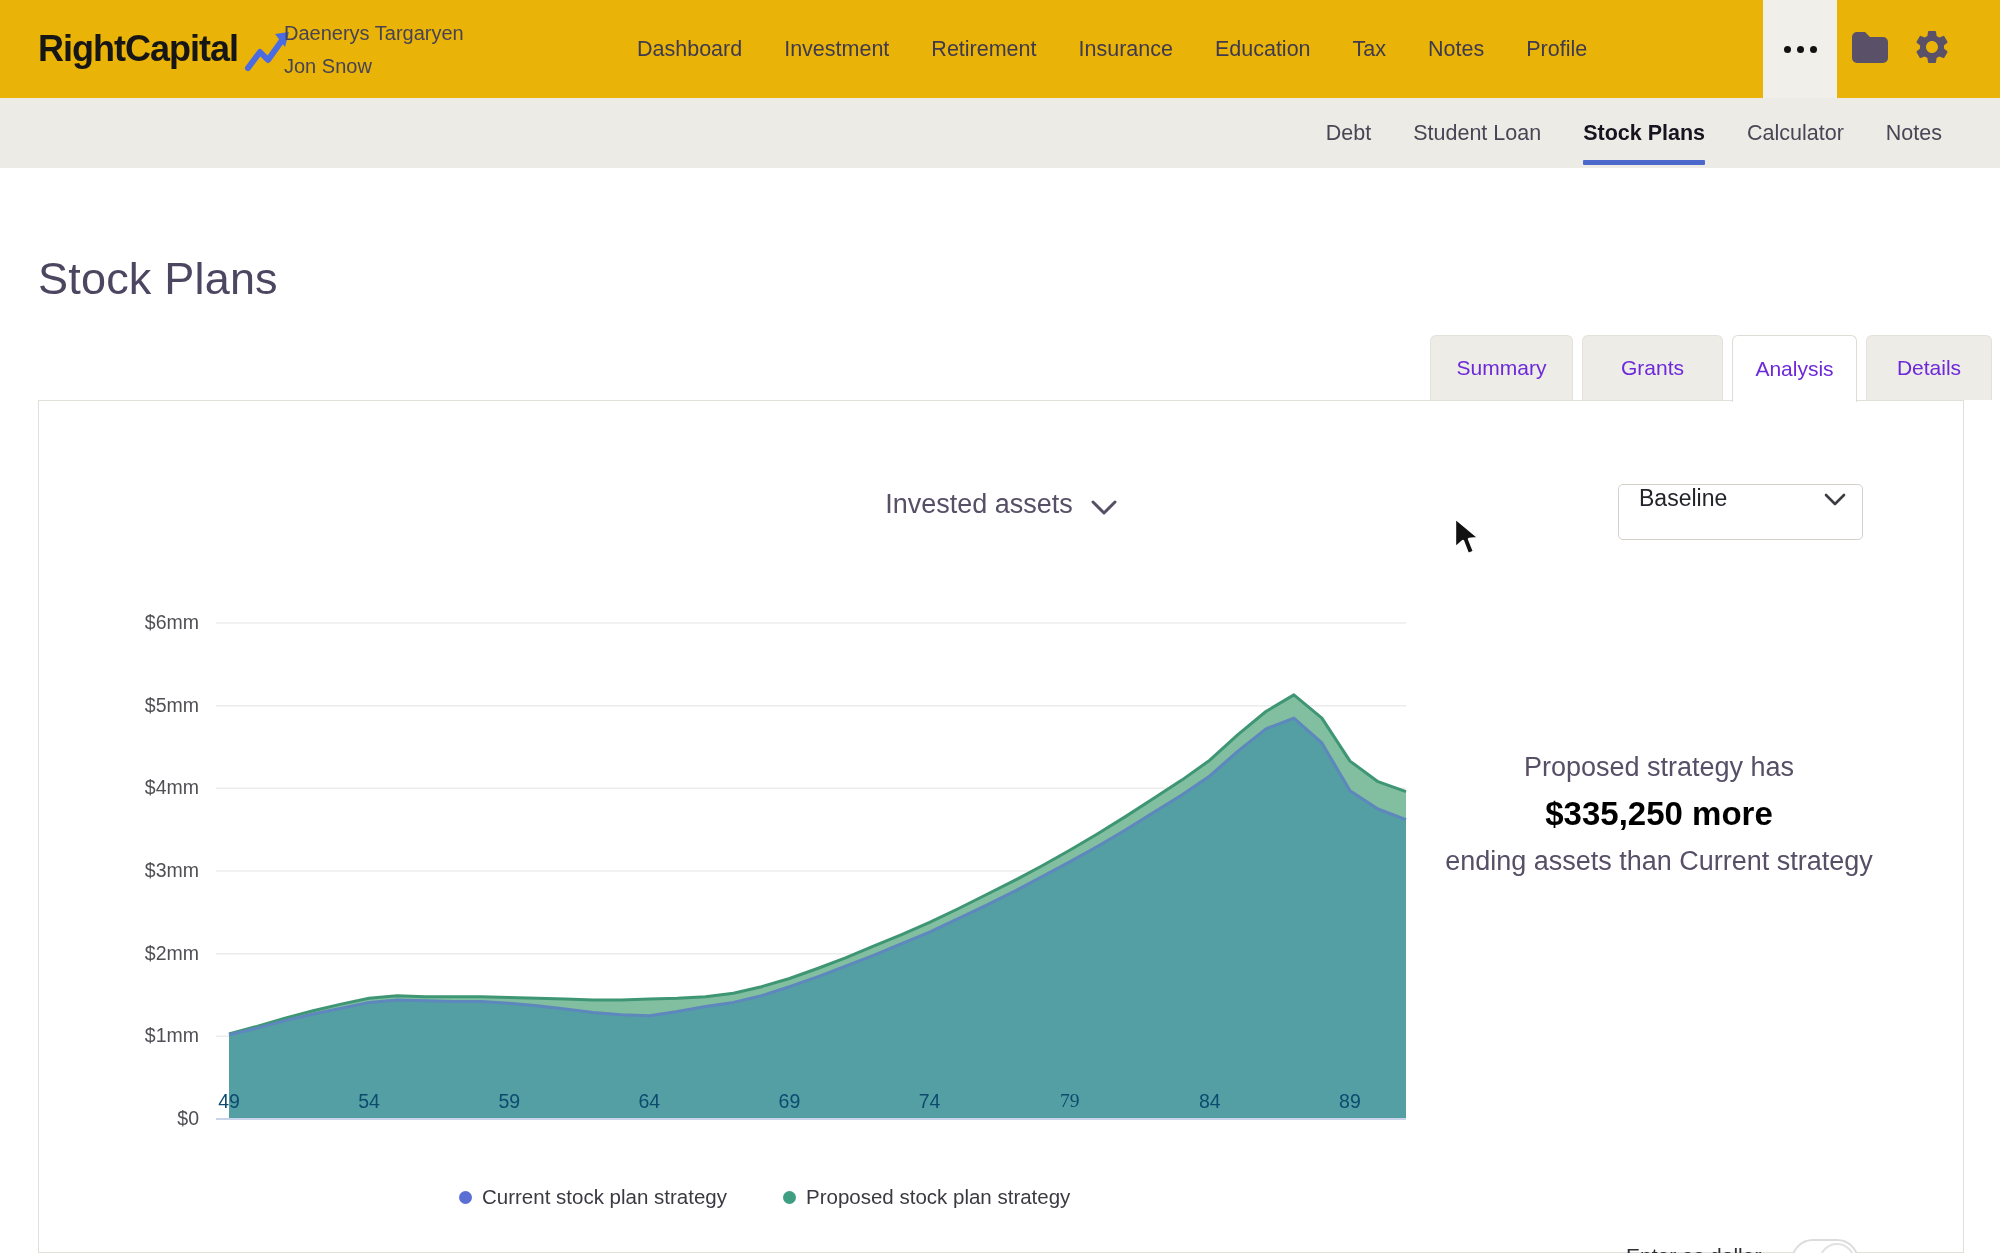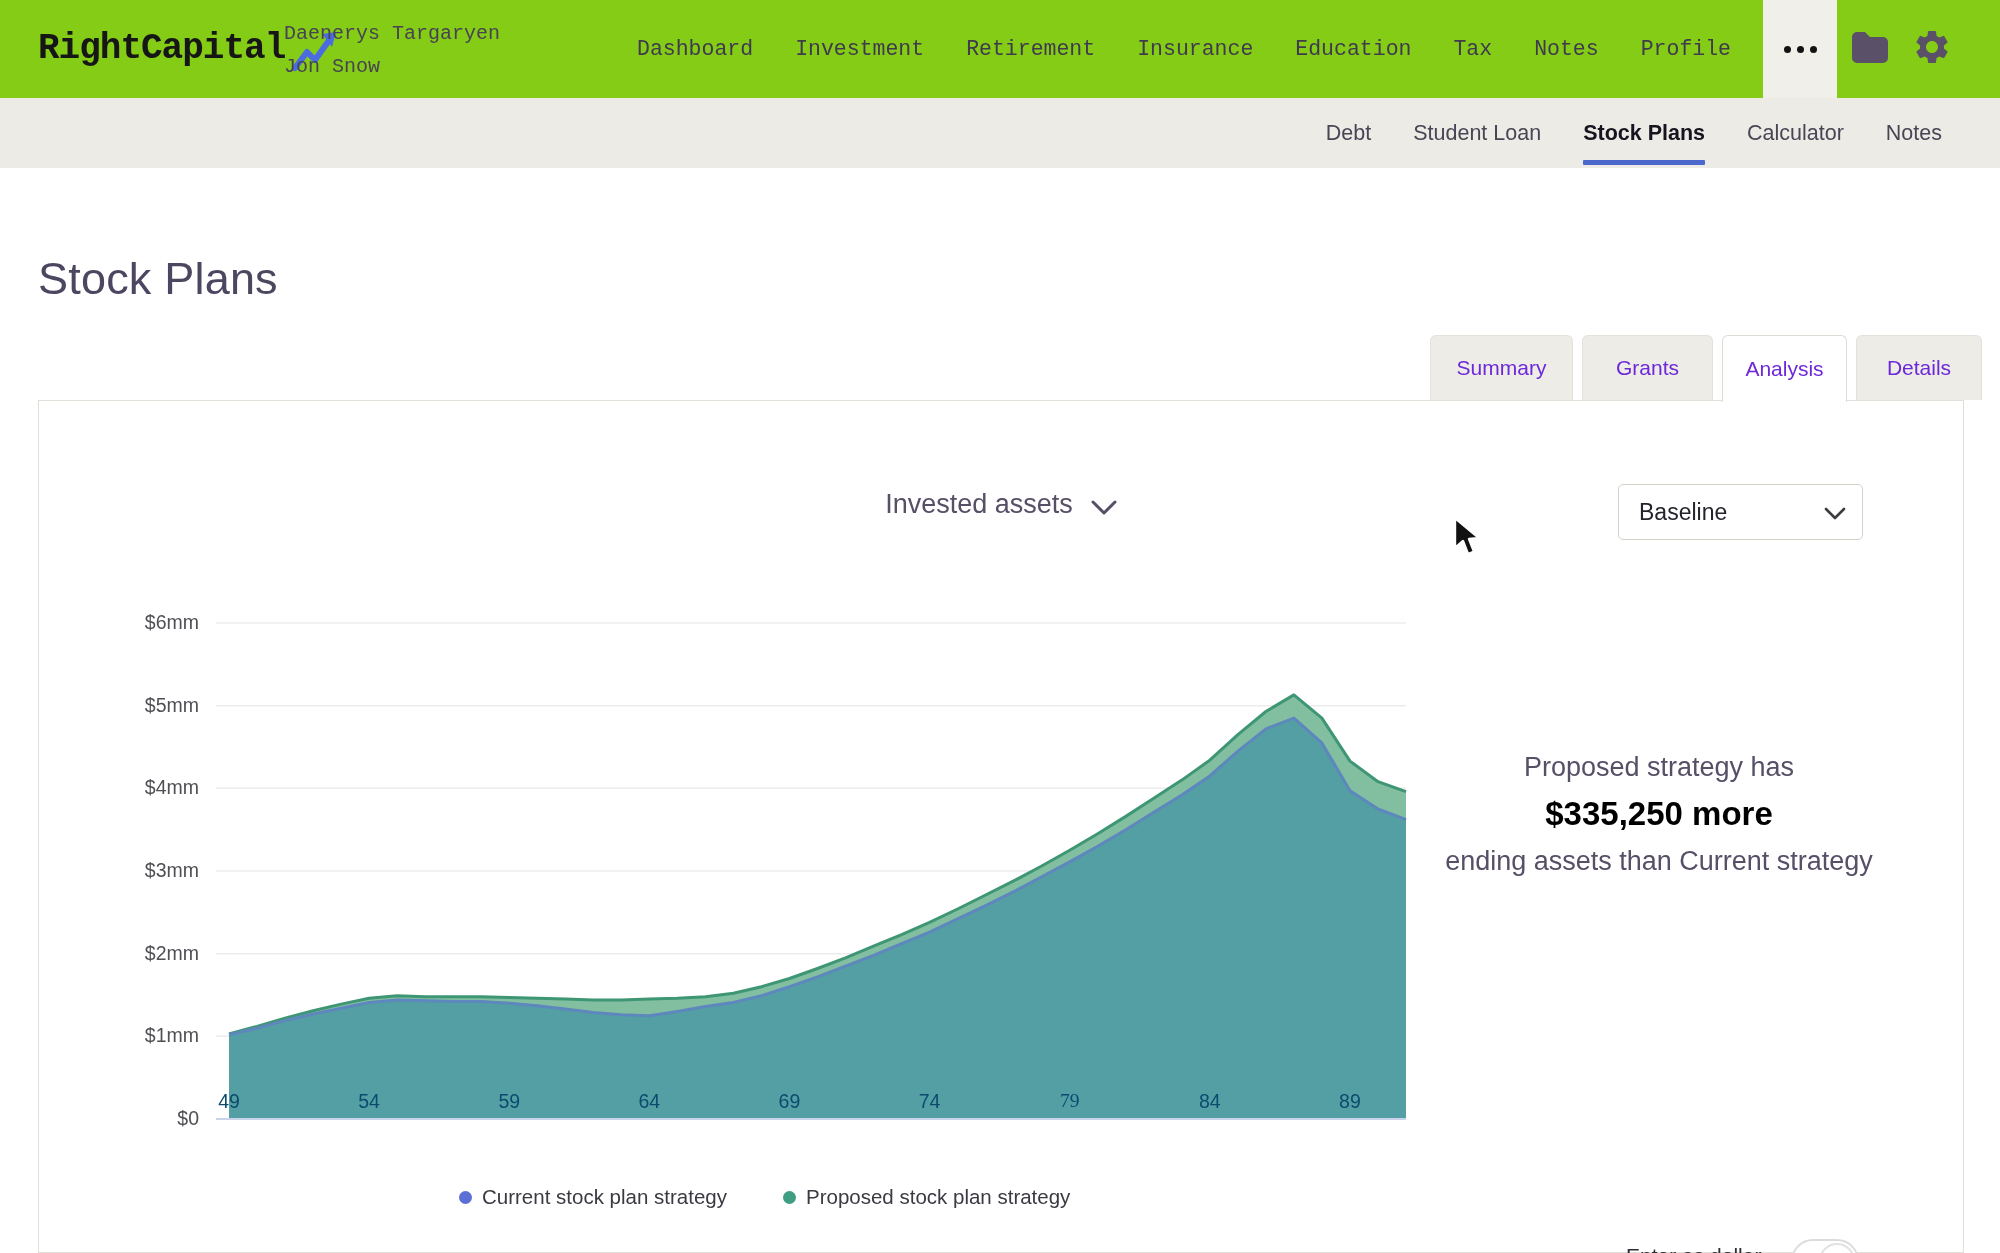--- a/index.html
+++ b/index.html
@@ -1,19 +1,19 @@
 <!DOCTYPE html>
 <html><head>
 <meta charset="utf-8">
 <style>
   html,body{margin:0;padding:0;}
   body{width:2000px;height:1253px;position:relative;overflow:hidden;background:#fff;
        font-family:"Liberation Sans","DejaVu Sans",sans-serif;color:#3f3a4d;}
   
-  .topnav{position:absolute;left:0;top:0;width:2000px;height:98px;background:#84cc16;z-index:5;font-family:Liberation Mono, monospace;}
+  .topnav{position:absolute;left:0;top:0;width:2000px;height:98px;background:#eab308;z-index:5;}
   .brand{position:absolute;left:38px;top:26px;display:flex;align-items:flex-start;cursor:pointer;}
   .brand-text{font-size:36px;font-weight:700;color:#161616;letter-spacing:-1px;line-height:46px;}
   .brand-ico{margin-left:4px;margin-top:2px;}
   .clients{position:absolute;left:284px;top:17px;font-size:20px;color:#474352;line-height:33px;cursor:pointer;}
   .nav-links{position:absolute;left:637px;top:0;height:98px;display:flex;align-items:center;gap:42px;
              font-size:21.5px;color:#3f3a4d;}
   .nav-links span{cursor:pointer;white-space:nowrap;}
   .more-btn{position:absolute;left:1763px;top:0;width:74px;height:98px;background:#f0efe9;
             display:flex;align-items:center;justify-content:center;gap:6px;cursor:pointer;}
   .more-btn i{width:7px;height:7px;border-radius:50%;background:#121212;}
@@ -31,21 +31,21 @@
   .tab{height:65px;display:flex;align-items:center;justify-content:center;background:#edece7;
        border:1px solid #e4e1db;border-bottom:none;border-radius:6px 6px 0 0;font-size:21px;color:#6d28d9;
        box-sizing:border-box;cursor:pointer;}
   .tab.active{background:#fff;height:67px;border-color:#dfdcd6;}
   
   .card{position:absolute;left:38px;top:400px;width:1926px;height:853px;background:#fff;
         border:1px solid #e2dfd9;box-sizing:border-box;z-index:1;}
   .metric{position:absolute;left:0;right:0;top:88px;text-align:center;font-size:27px;color:#564f66;cursor:pointer;}
   .metric svg{margin-left:18px;vertical-align:-2px;}
   .scenario{position:absolute;left:1579px;top:83px;width:245px;height:56px;border:1px solid #d6d2ca;border-radius:5px;
-            background:#fff;display:flex;align-items:center;justify-content:space-between;padding:0 16px 0 20px;
+            background:#fff;display:flex;justify-content:space-between;padding:0 16px 0 20px;
             box-sizing:border-box;font-size:23px;color:#23232b;cursor:pointer;}
   .chart-svg{position:absolute;left:0;top:0;pointer-events:none;}
   .ytick{position:absolute;left:60px;width:100px;text-align:right;font-size:19.5px;color:#4f4f55;}
   .xtick{position:absolute;width:60px;text-align:center;font-size:19.5px;color:#0c4a6e;top:689px;}
   .legend{position:absolute;left:420px;top:784px;display:flex;gap:56px;align-items:center;
           font-size:20.5px;color:#3a3a42;}
   .legend .li{display:flex;align-items:center;gap:10px;cursor:pointer;}
   .legend .dot{width:13px;height:13px;border-radius:50%;}
   .summary{position:absolute;left:1400px;top:346px;width:440px;text-align:center;color:#564f66;}
   .summary .l1{font-size:27px;line-height:40px;}
@@ -122,21 +122,21 @@
     </div>
   <div class="item">
       <span>Notes</span>
     </div>
 </div>
 
 <div class="page-title">Stock Plans</div>
 
 <div class="tabs">
   <div class="tab" style="width:143px;">Summary</div>
-  <div class="tab" style="width:131px;">Grants</div>
+  <div class="tab" style="width:141px;">Grants</div>
   <div class="tab active" style="width:125px;">Analysis</div>
   <div class="tab" style="width:126px;">Details</div>
 </div>
 
 <div class="card">
   <div class="metric">
     <span>Invested assets</span><span><svg width="26" height="15" viewBox="0 0 26 15">
           <path d="M2 2 L13 13 L24 2" fill="none" stroke="#564f66" stroke-width="3" stroke-linecap="round" stroke-linejoin="round"></path>
         </svg></span>
   </div>

